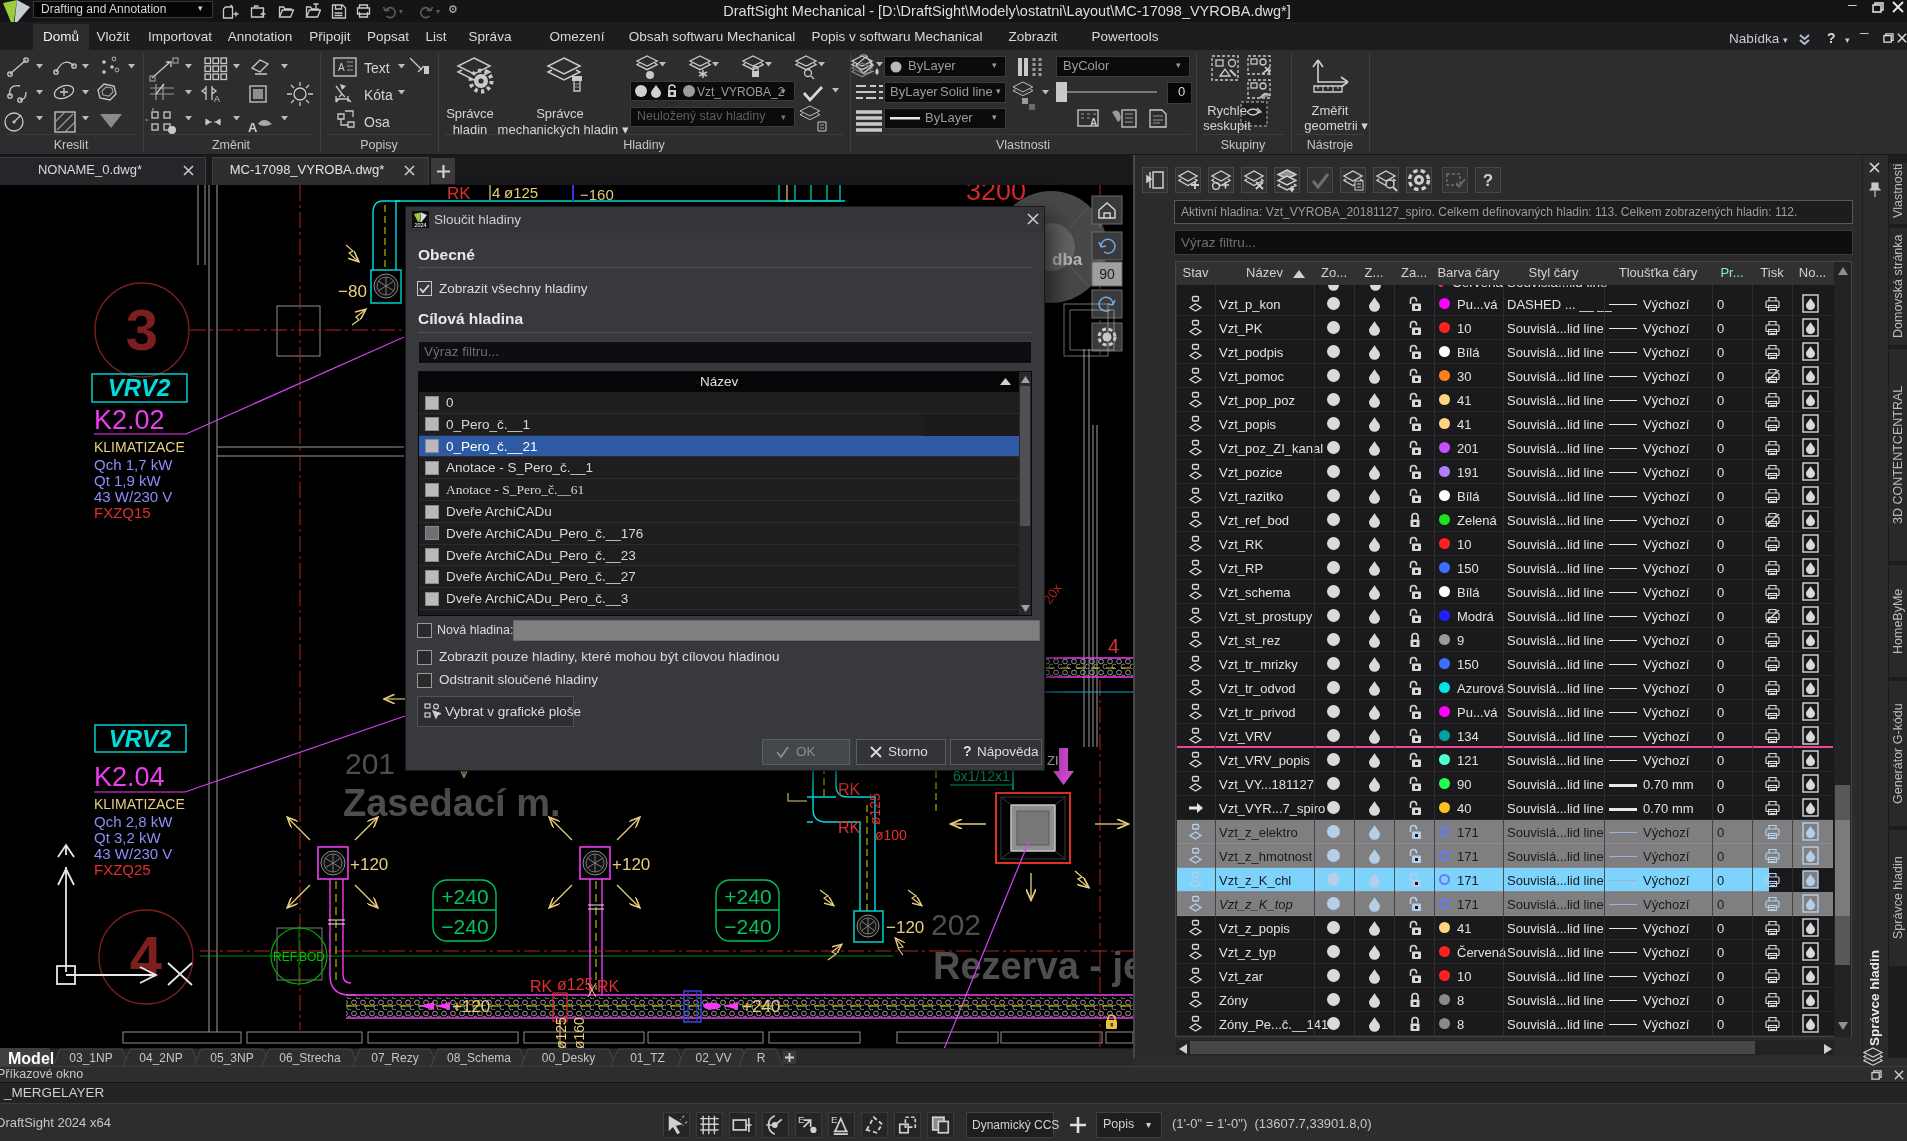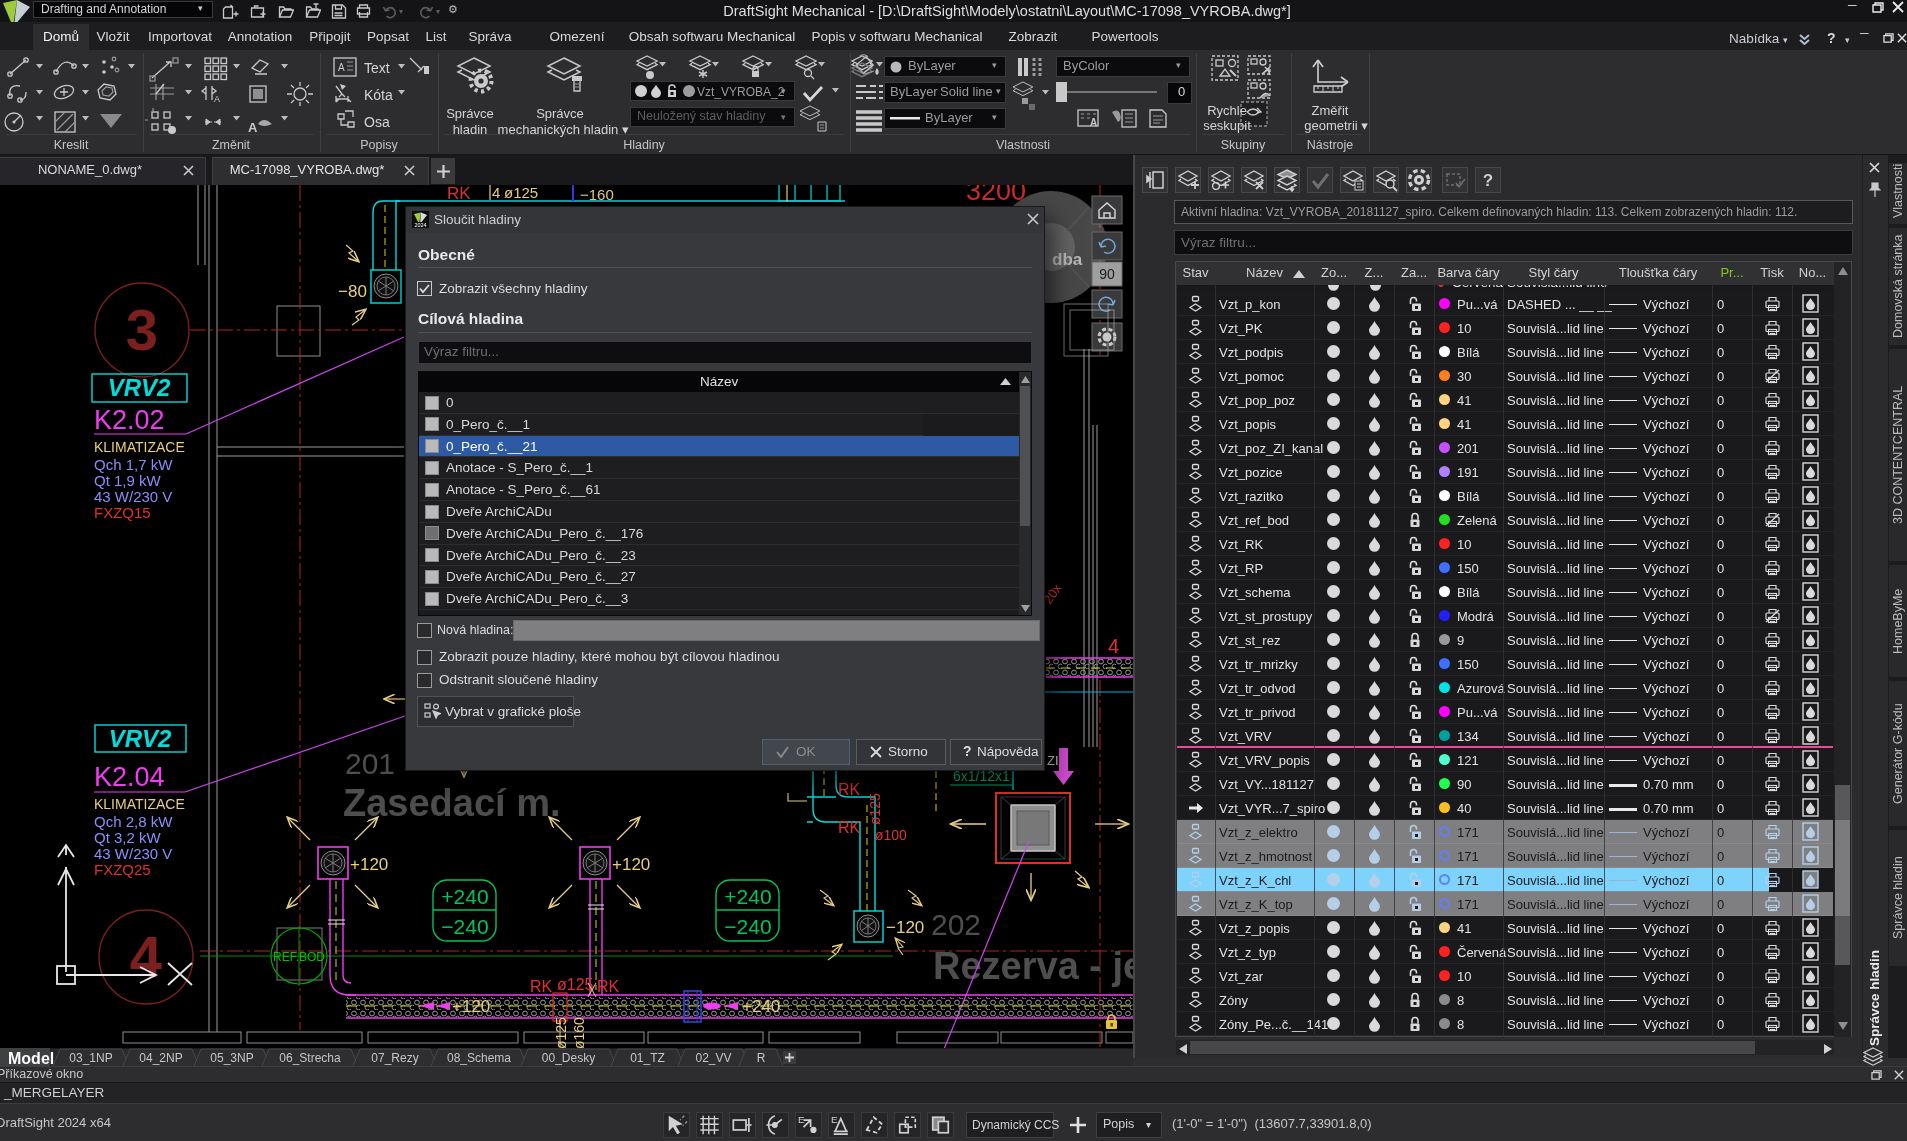--- a/index.html
+++ b/index.html
@@ -754,21 +754,21 @@
 <div class="abs" style="left:1175px;top:261px;width:677px;height:776px;background:#19191b;border:1px solid #47474a;"></div>
 <div class="abs" style="left:1176px;top:262px;width:658px;height:23px;background:#313133;"></div>
 <div class="txt" style="left:1176px;top:265px;width:39px;text-align:center;font-size:13px;color:#d2d2d2;overflow:hidden;">Stav</div>
 <div class="txt" style="left:1215px;top:265px;width:99px;text-align:center;font-size:13px;color:#d2d2d2;overflow:hidden;">Název</div>
 <div class="txt" style="left:1314px;top:265px;width:40px;text-align:center;font-size:13px;color:#d2d2d2;overflow:hidden;">Zo...</div>
 <div class="txt" style="left:1354px;top:265px;width:40px;text-align:center;font-size:13px;color:#d2d2d2;overflow:hidden;">Z...</div>
 <div class="txt" style="left:1394px;top:265px;width:40px;text-align:center;font-size:13px;color:#d2d2d2;overflow:hidden;">Za...</div>
 <div class="txt" style="left:1434px;top:265px;width:69px;text-align:center;font-size:13px;color:#d2d2d2;overflow:hidden;">Barva čáry</div>
 <div class="txt" style="left:1503px;top:265px;width:101px;text-align:center;font-size:13px;color:#d2d2d2;overflow:hidden;">Styl čáry</div>
 <div class="txt" style="left:1604px;top:265px;width:108px;text-align:center;font-size:13px;color:#d2d2d2;overflow:hidden;">Tloušťka čáry</div>
-<div class="txt" style="left:1712px;top:265px;width:40px;text-align:center;font-size:13px;color:#84cc16;overflow:hidden;">Pr...</div>
+<div class="txt" style="left:1712px;top:265px;width:40px;text-align:center;font-size:13px;color:#86efac;overflow:hidden;">Pr...</div>
 <div class="txt" style="left:1752px;top:265px;width:40px;text-align:center;font-size:13px;color:#d2d2d2;overflow:hidden;">Tisk</div>
 <div class="txt" style="left:1792px;top:265px;width:41px;text-align:center;font-size:13px;color:#d2d2d2;overflow:hidden;">No...</div>
 <svg class="abs" style="left:1293px;top:270px" width="12" height="8">
       <path d="M6 0 L12 8 L0 8 Z" fill="#d0d0d0"></path>
     </svg>
     <div class="abs" style="left:1177px;top:285px;width:656px;height:7px;overflow:hidden;">
       <div class="abs" style="left:150px;top:-10px;">
         <svg width="13" height="16" viewBox="0 0 13 16">
           <path d="M6.5 1 C8 4.5 12 7.5 12 10.3 a5.5 5.5 0 0 1 -11 0 C1 7.5 5 4.5 6.5 1 Z" fill="#d9d9d9"></path>
         </svg>
@@ -1934,21 +1934,21 @@
     </div>
 <div class="abs" style="left:1177px;top:892px;width:656px;height:24px;background:#7f7f81;border-bottom:1px solid #8a8a8c;">
       <div class="abs" style="left:11px;top:3px;">
         <svg width="15" height="18" viewBox="0 0 15 18">
           <g stroke="#b6cfe8" fill="none" stroke-width="1.3">
             <rect x="4.5" y="1.5" width="6" height="4.5" rx="1"></rect>
             <path d="M7.5 9 L13 12.5 7.5 16 2 12.5 Z"></path>
           </g>
         </svg>
       </div>
-      <div class="txt" style="left:42px;top:4.5px;font-size:13px;color:#1a1a1d;">Vzt_z_K_top</div>
+      <div class="txt" style="left:42px;top:4.5px;font-size:13px;color:#1a1a1d;font-style:italic;">Vzt_z_K_top</div>
       <div class="abs" style="left:150px;top:5px;width:13px;height:13px;border-radius:50%;background:#b6cfe8;"></div>
       <div class="abs" style="left:191px;top:4px;">
         <svg width="13" height="16" viewBox="0 0 13 16">
           <path d="M6.5 1 C8 4.5 12 7.5 12 10.3 a5.5 5.5 0 0 1 -11 0 C1 7.5 5 4.5 6.5 1 Z" fill="#b6cfe8"></path>
         </svg>
       </div>
       <div class="abs" style="left:231px;top:4px;">
         <svg width="14" height="16" viewBox="0 0 14 16">
           <rect x="4" y="7.5" width="9" height="7.5" rx="1" fill="#b6cfe8"></rect>
           <path d="M2.5 8 V4.5 a3 3 0 0 1 6 0 V5.5" stroke="#b6cfe8" fill="none" stroke-width="1.6"></path>
@@ -2307,21 +2307,21 @@
 <div class="abs" style="left:419px;top:435.6px;width:600px;height:21.8px;background:#2d59a5;border-bottom:1px solid #2c2c2e;">
       <div class="abs" style="left:6px;top:3.5px;width:14px;height:14px;background:#b9b9b9;border:1px solid #8a8a8c;"></div>
       <div class="txt" style="left:27px;top:3px;font-size:13.5px;color:#ffffff;">0_Pero_č.__21</div>
     </div>
 <div class="abs" style="left:419px;top:457.4px;width:600px;height:21.8px;background:#1e1e20;border-bottom:1px solid #2c2c2e;">
       <div class="abs" style="left:6px;top:3.5px;width:14px;height:14px;background:#b9b9b9;border:1px solid #8a8a8c;"></div>
       <div class="txt" style="left:27px;top:3px;font-size:13.5px;color:#d8d8d8;">Anotace - S_Pero_č.__1</div>
     </div>
 <div class="abs" style="left:419px;top:479.2px;width:600px;height:21.8px;background:#1e1e20;border-bottom:1px solid #2c2c2e;">
       <div class="abs" style="left:6px;top:3.5px;width:14px;height:14px;background:#b9b9b9;border:1px solid #8a8a8c;"></div>
-      <div class="txt" style="left:27px;top:3px;font-size:13.5px;color:#d8d8d8;">Anotace - S_Pero_č.__61</div>
+      <div class="txt" style="left:27px;top:3px;font-size:13.5px;color:#d8d8d8;font-family:Liberation Serif, serif;">Anotace - S_Pero_č.__61</div>
     </div>
 <div class="abs" style="left:419px;top:501.0px;width:600px;height:21.8px;background:#1e1e20;border-bottom:1px solid #2c2c2e;">
       <div class="abs" style="left:6px;top:3.5px;width:14px;height:14px;background:#b9b9b9;border:1px solid #8a8a8c;"></div>
       <div class="txt" style="left:27px;top:3px;font-size:13.5px;color:#d8d8d8;">Dveře ArchiCADu</div>
     </div>
 <div class="abs" style="left:419px;top:522.8px;width:600px;height:21.8px;background:#1e1e20;border-bottom:1px solid #2c2c2e;">
       <div class="abs" style="left:6px;top:3.5px;width:14px;height:14px;background:#6f6f71;border:1px solid #8a8a8c;"></div>
       <div class="txt" style="left:27px;top:3px;font-size:13.5px;color:#d8d8d8;">Dveře ArchiCADu_Pero_č.__176</div>
     </div>
 <div class="abs" style="left:419px;top:544.6px;width:600px;height:21.8px;background:#1e1e20;border-bottom:1px solid #2c2c2e;">

